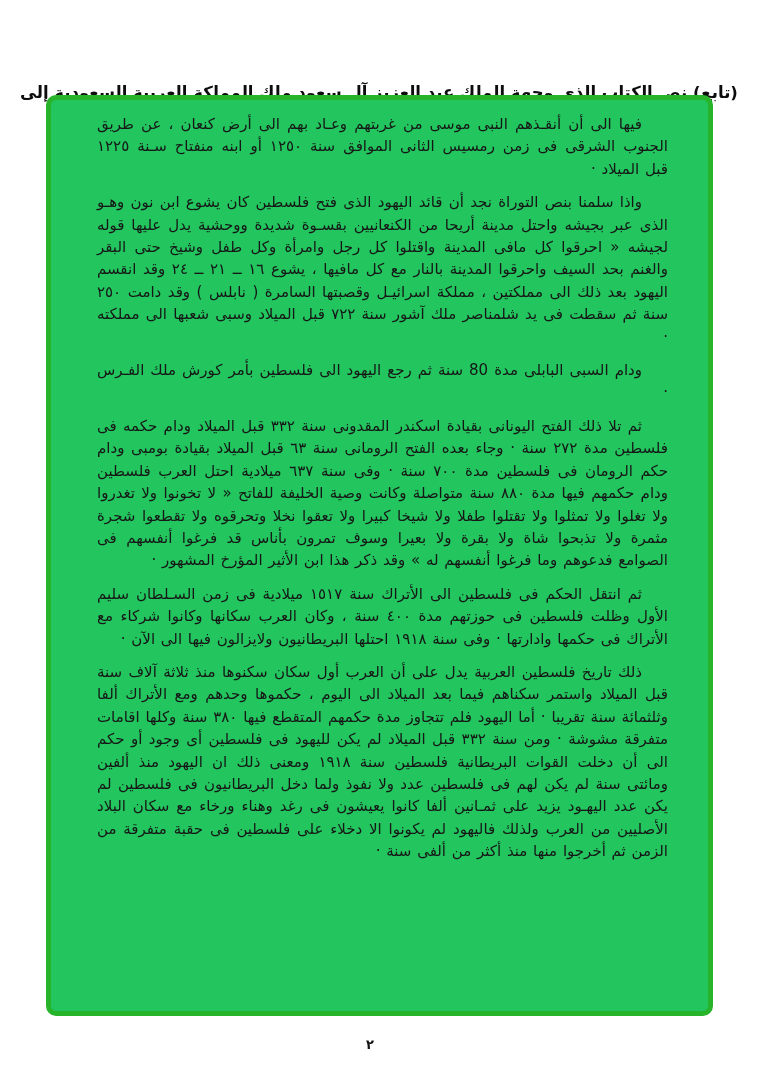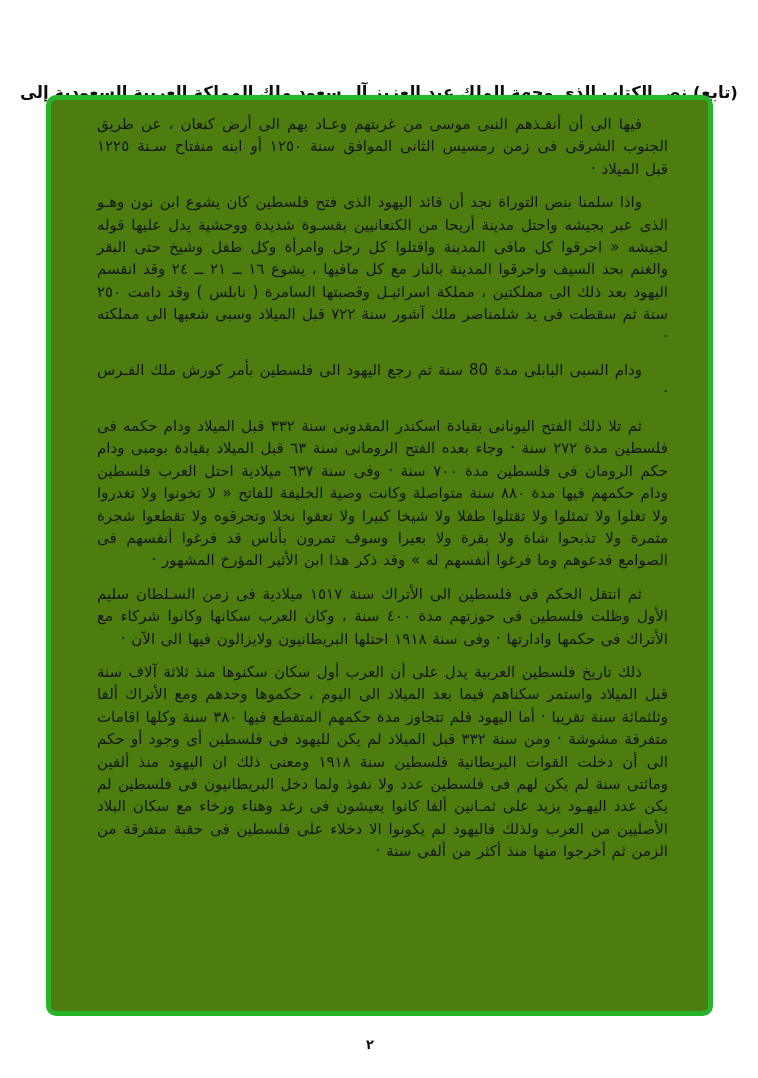--- a/index.html
+++ b/index.html
@@ -39,21 +39,21 @@
     position: absolute;
     left: 46px;
     top: 95px;
     width: 667px;
     height: 921px;
     box-sizing: border-box;
     border: 5px solid #28b42a;
     border-radius: 10px;
     padding: 13px 40px 0 46px;
     direction: rtl;
-    background: #4d7c0f;
+    background: #22c55e;
   }
   .body-paragraph {
     margin: 0 0 11px 0;
     font-size: 15px;
     line-height: 22.4px;
     text-align: justify;
     text-indent: 26px;
     color: #161616;
     word-spacing: 1px;
   }

